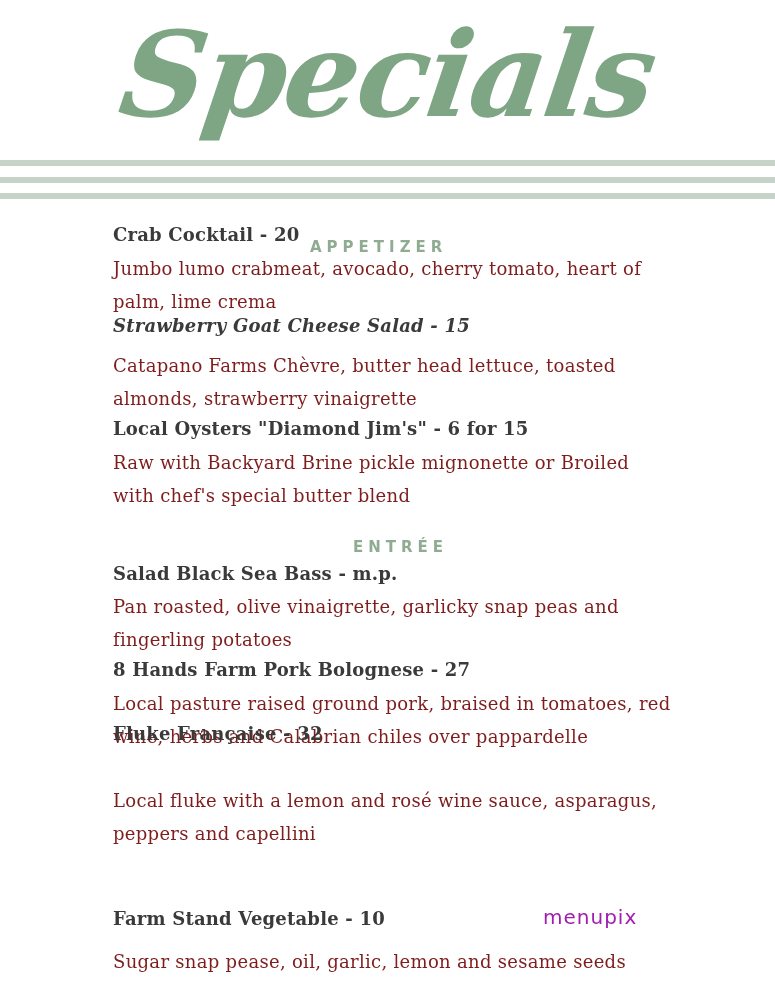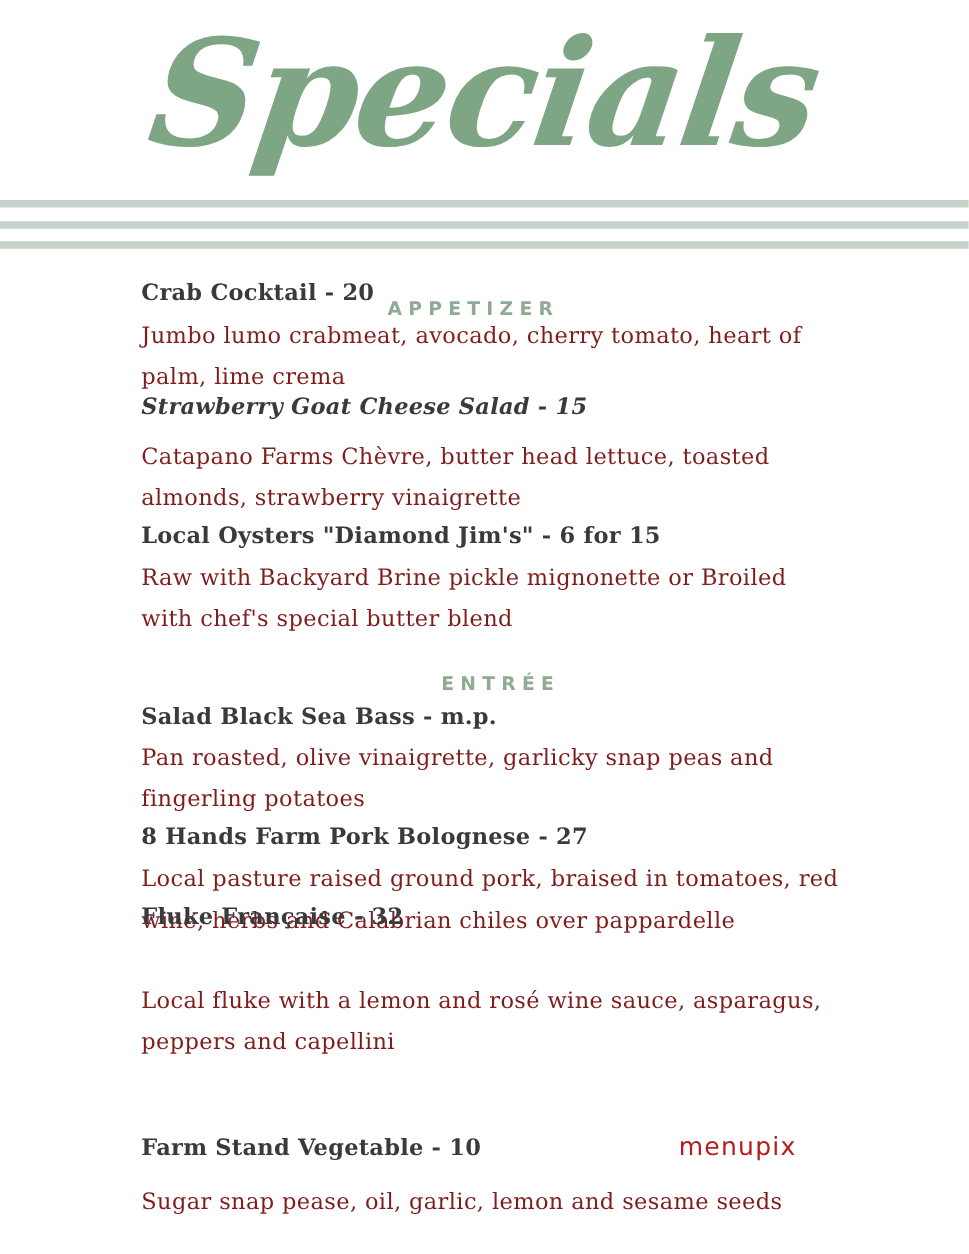--- a/index.html
+++ b/index.html
@@ -22,21 +22,21 @@
   .item-name {
     position: absolute; left: 113px; font-family: "DejaVu Serif", serif; font-weight: bold;
     font-size: 18px; color: #3a3a3a; white-space: nowrap; letter-spacing: 0.2px;
   }
   .item-desc {
     position: absolute; left: 113px; width: 560px; font-family: "DejaVu Serif", serif;
     font-size: 18px; line-height: 32.5px; color: #7f1d1d; letter-spacing: 0.3px;
   }
   .watermark {
     position: absolute; left: 543px; top: 905px; font-family: "DejaVu Sans", sans-serif;
-    font-size: 20px; color: #b91c1c; letter-spacing: 1px;
+    font-size: 20px; color: #a21caf; letter-spacing: 1px;
   }
 </style>
 </head>
 <body>
 
 <div class="title">Specials</div>
 <div class="stripe s1"></div>
 <div class="stripe s2"></div>
 <div class="stripe s3"></div>
 

